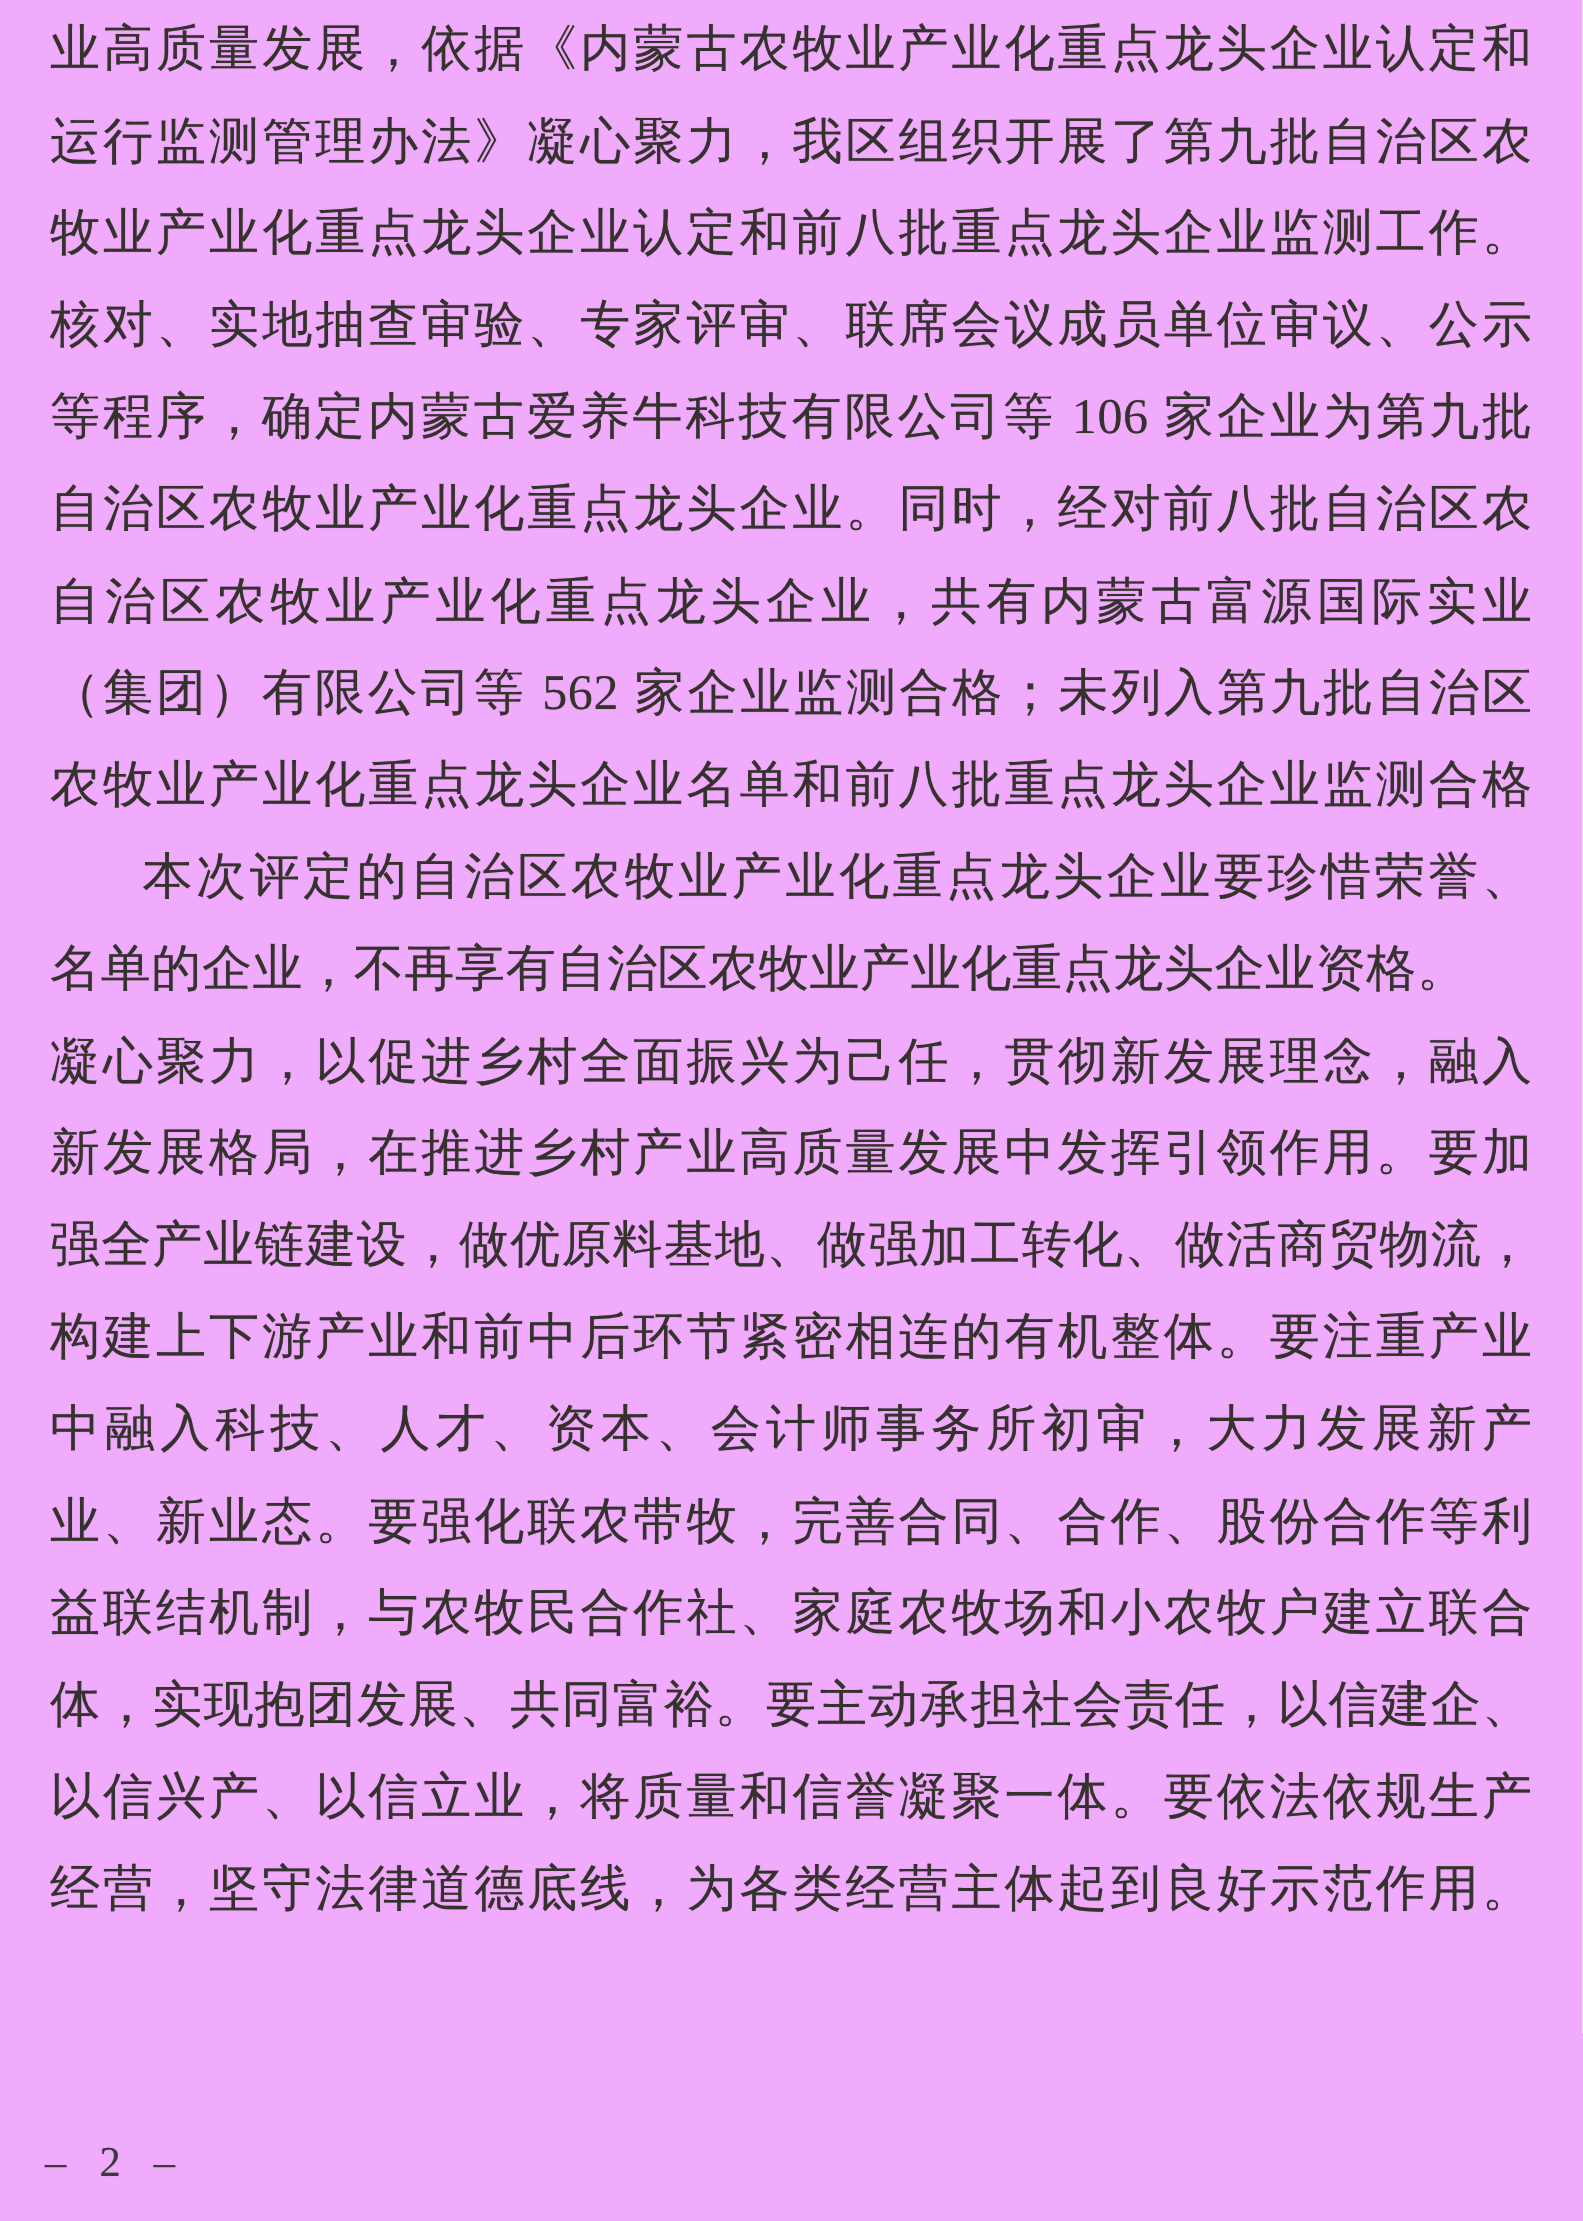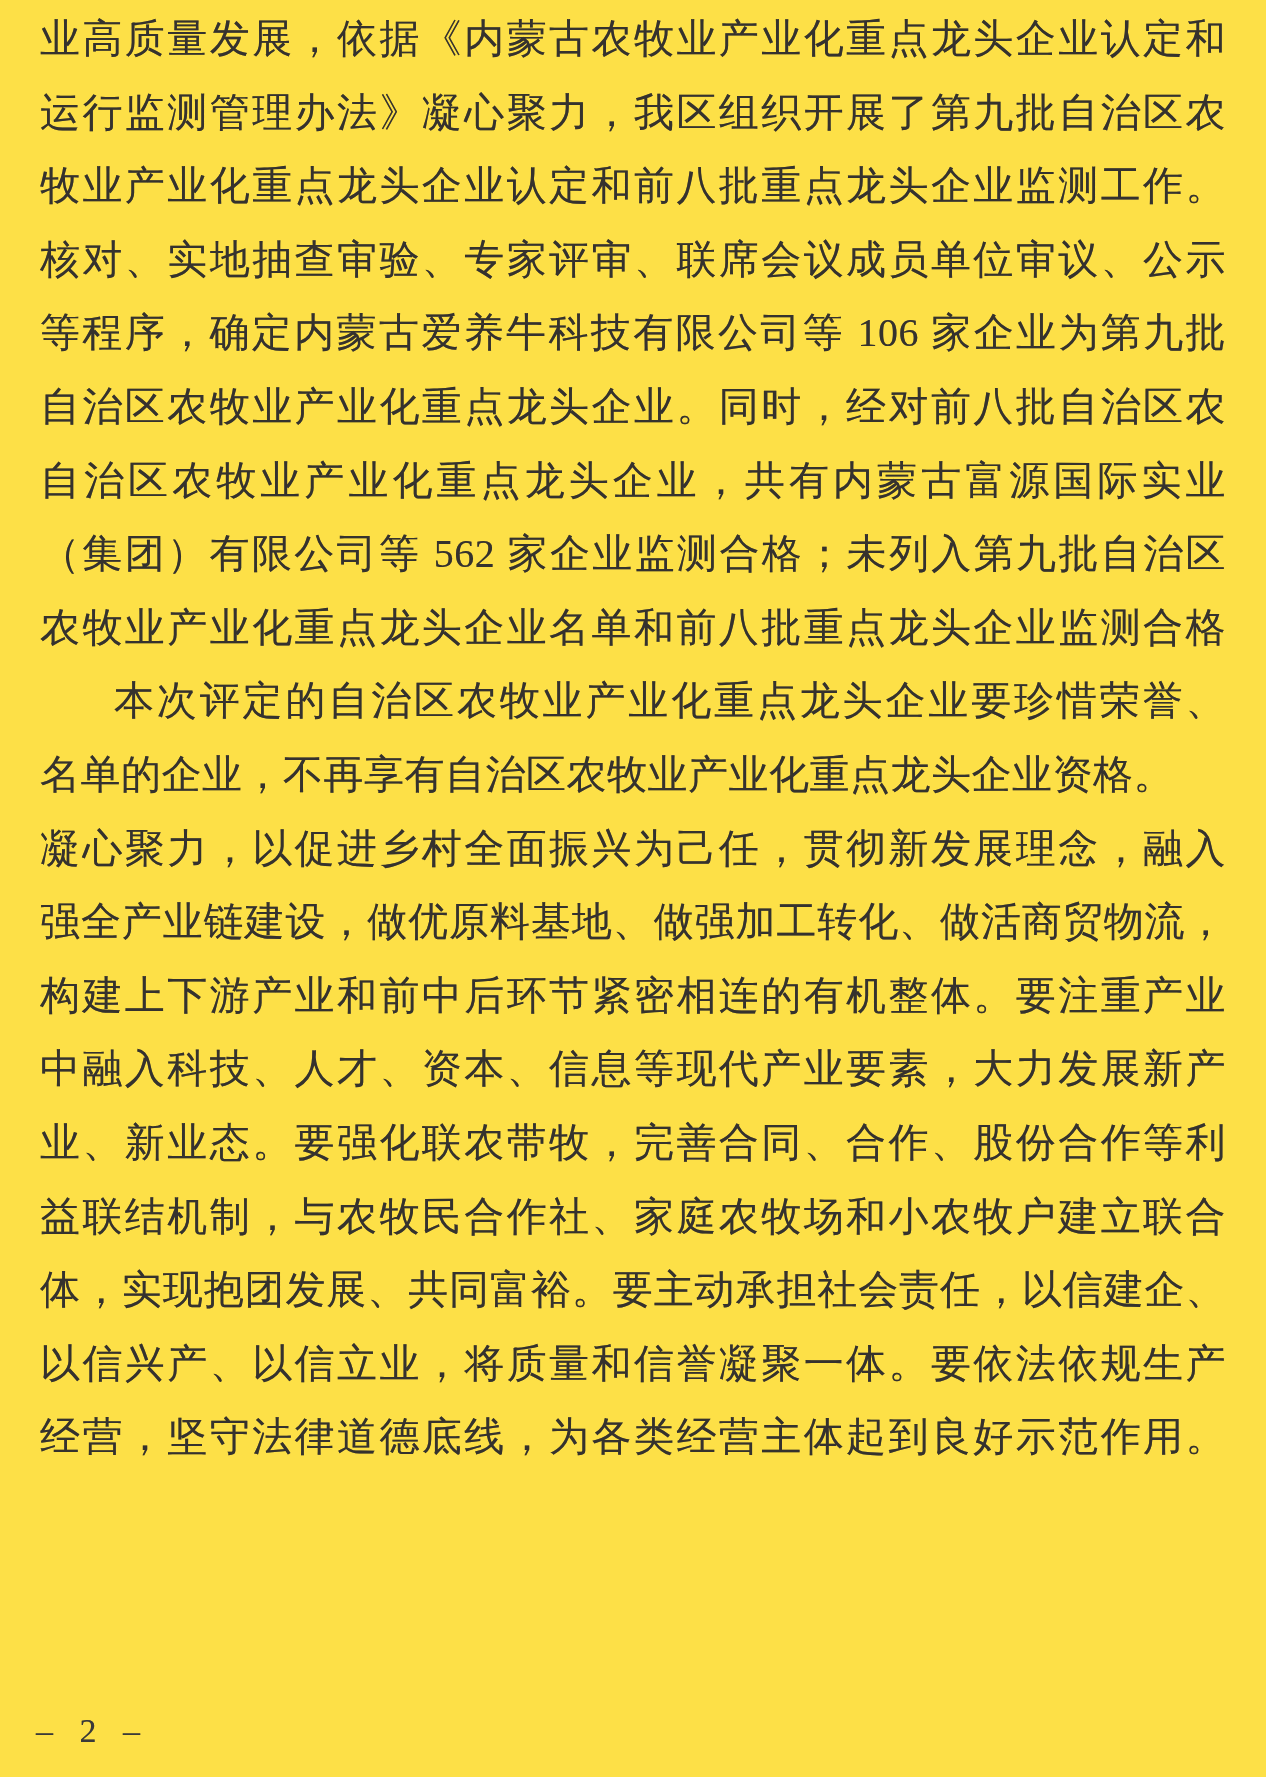--- a/index.html
+++ b/index.html
@@ -4,21 +4,21 @@
 <style>
   html, body {
     margin: 0;
     padding: 0;
     background: #ffffff;
   }
   .page {
     position: relative;
     width: 1266px;
     height: 1777px;
-    background: #fde047;
+    background: #f0abfc;
     overflow: hidden;
     font-family: "Liberation Serif", serif;
     text-decoration: underline;
   }
   .text-block {
     position: absolute;
     left: 40px;
     top: 2px;
     width: 1186px;
   }
@@ -62,23 +62,24 @@
     <div class="line">牧业产业化重点龙头企业认定和前八批重点龙头企业监测工作。</div>
     <div class="line">核对、实地抽查审验、专家评审、联席会议成员单位审议、公示</div>
     <div class="line">等程序，确定内蒙古爱养牛科技有限公司等 106 家企业为第九批</div>
     <div class="line">自治区农牧业产业化重点龙头企业。同时，经对前八批自治区农</div>
     <div class="line">自治区农牧业产业化重点龙头企业，共有内蒙古富源国际实业</div>
     <div class="line">（集团）有限公司等 562 家企业监测合格；未列入第九批自治区</div>
     <div class="line">农牧业产业化重点龙头企业名单和前八批重点龙头企业监测合格</div>
     <div class="line indent">本次评定的自治区农牧业产业化重点龙头企业要珍惜荣誉、</div>
     <div class="line para-last">名单的企业，不再享有自治区农牧业产业化重点龙头企业资格。</div>
     <div class="line">凝心聚力，以促进乡村全面振兴为己任，贯彻新发展理念，融入</div>
+    <div class="line">新发展格局，在推进乡村产业高质量发展中发挥引领作用。要加</div>
     <div class="line">强全产业链建设，做优原料基地、做强加工转化、做活商贸物流，</div>
     <div class="line">构建上下游产业和前中后环节紧密相连的有机整体。要注重产业</div>
-    <div class="line">中融入科技、人才、资本、信息等现代产业要素，大力发展新产</div>
+    <div class="line">中融入科技、人才、资本、会计师事务所初审，大力发展新产</div>
     <div class="line">业、新业态。要强化联农带牧，完善合同、合作、股份合作等利</div>
     <div class="line">益联结机制，与农牧民合作社、家庭农牧场和小农牧户建立联合</div>
     <div class="line">体，实现抱团发展、共同富裕。要主动承担社会责任，以信建企、</div>
     <div class="line">以信兴产、以信立业，将质量和信誉凝聚一体。要依法依规生产</div>
     <div class="line">经营，坚守法律道德底线，为各类经营主体起到良好示范作用。</div>
   </div>
   <div class="page-number">– 2 –</div>
 </div>
 
 </body></html>

